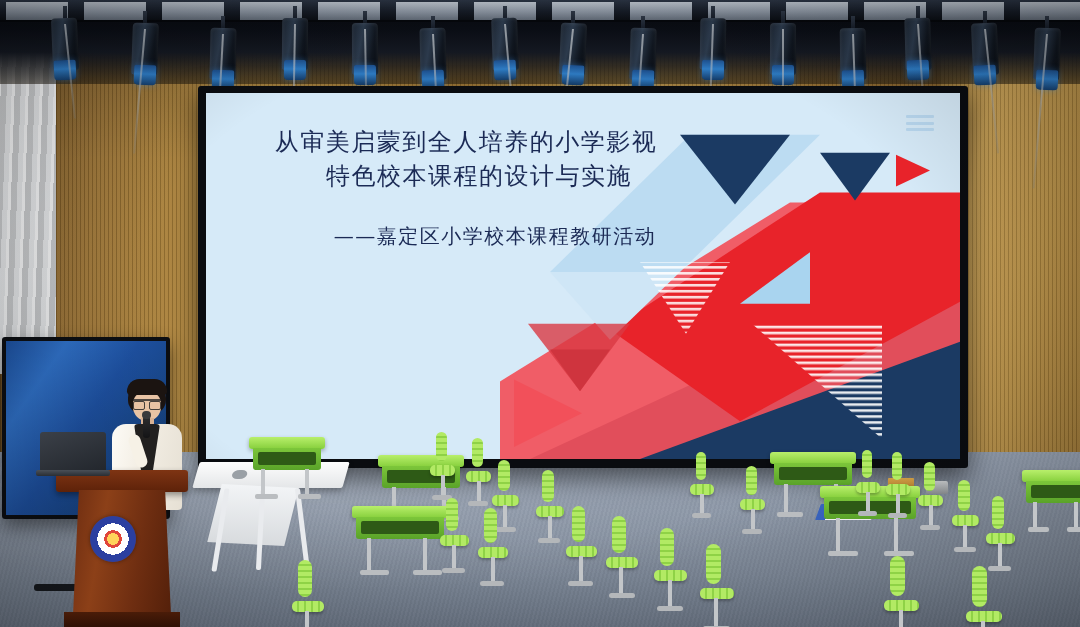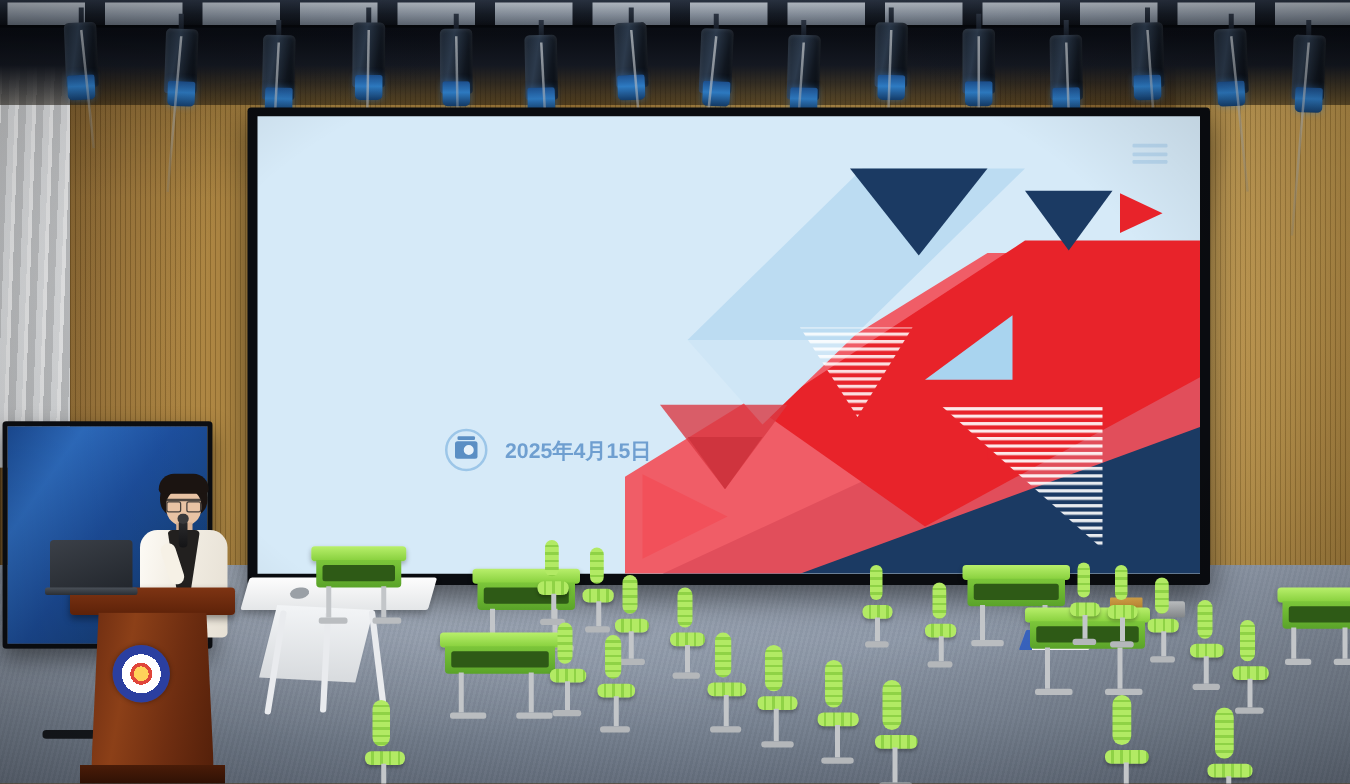--- a/index.html
+++ b/index.html
@@ -487,28 +487,27 @@
         <polygon points="262,232 392,232 392,348" fill="url(#stripeW)" opacity=".9"></polygon>
       </svg>
 
       <div class="hamburger-icon">
         <i></i>
           <i></i>
           <i></i>
       </div>
 
       <div class="slide-text">
-      </div>
-
-      <div class="slide-date-row">
-        <div class="date-badge">
-          <div class="glyph"></div>
+        <div class="slide-sub">
+          <span class="l1">从审美启蒙到全人培养的小学影视</span>
+          <span class="l2">特色校本课程的设计与实施</span>
         </div>
-        <div class="slide-date">2025年4月15日</div>
-      </div>
+        <div class="slide-attr">——嘉定区小学校本课程教研活动</div>
+      </div>
+
 
     </div>
   </div>
 
   <div class="wallplate"></div>
   <div class="outlet"></div>
 
   <div class="speaker">
     <div class="spk-hair"></div>
     <div class="spk-face"></div>

